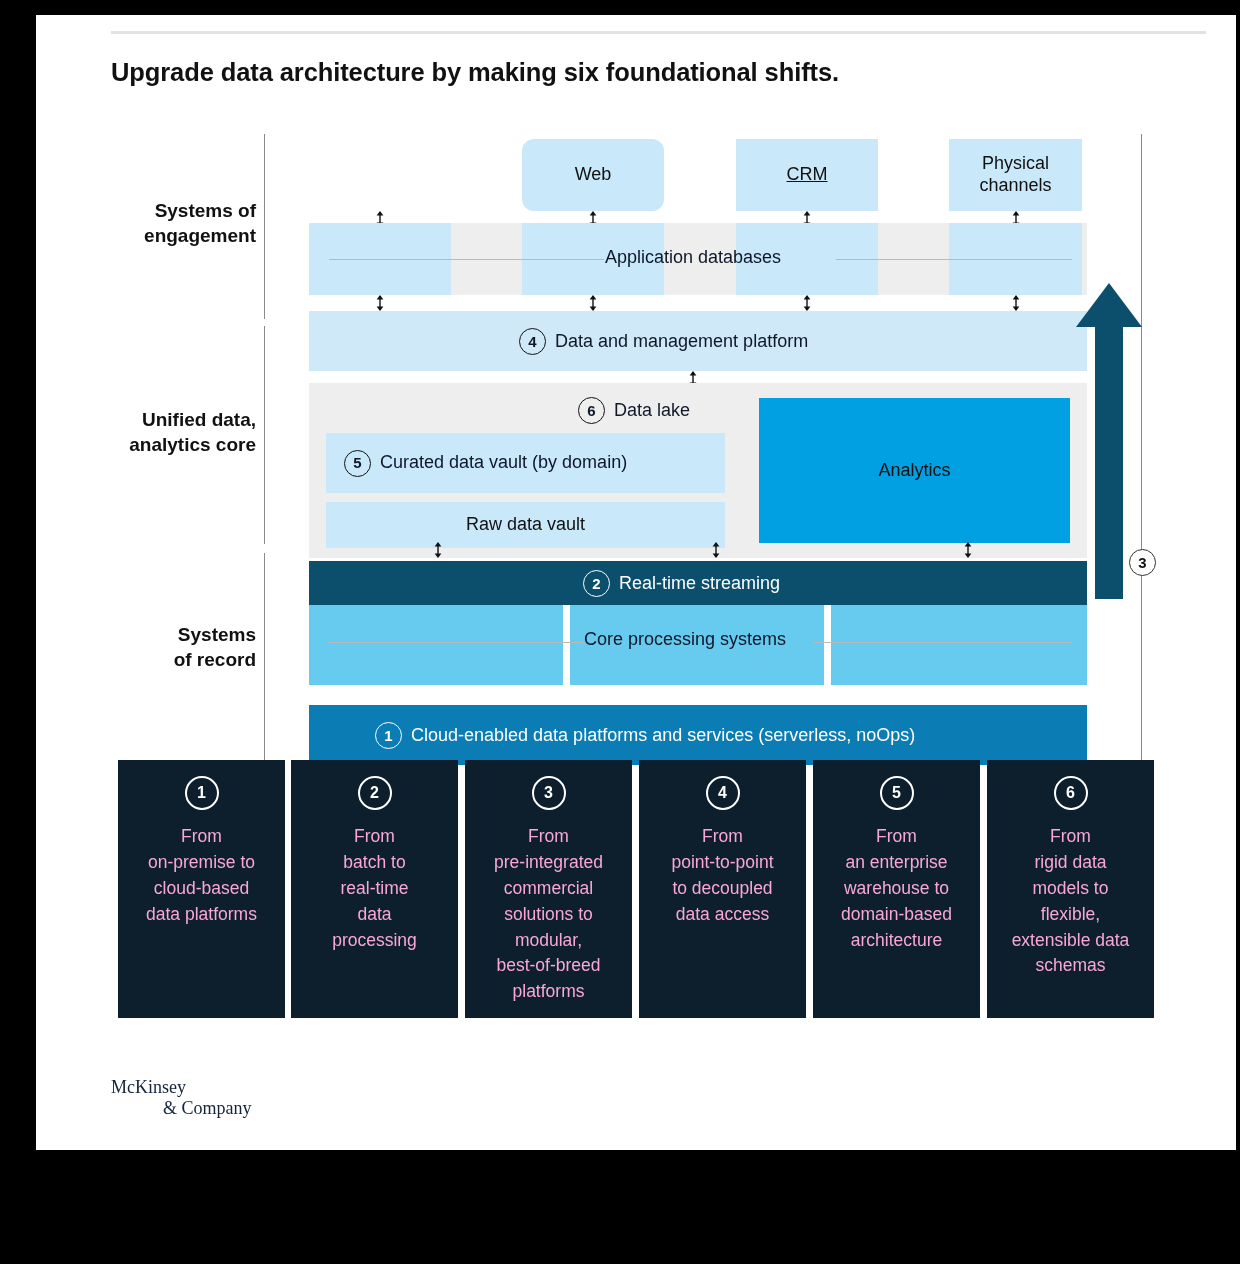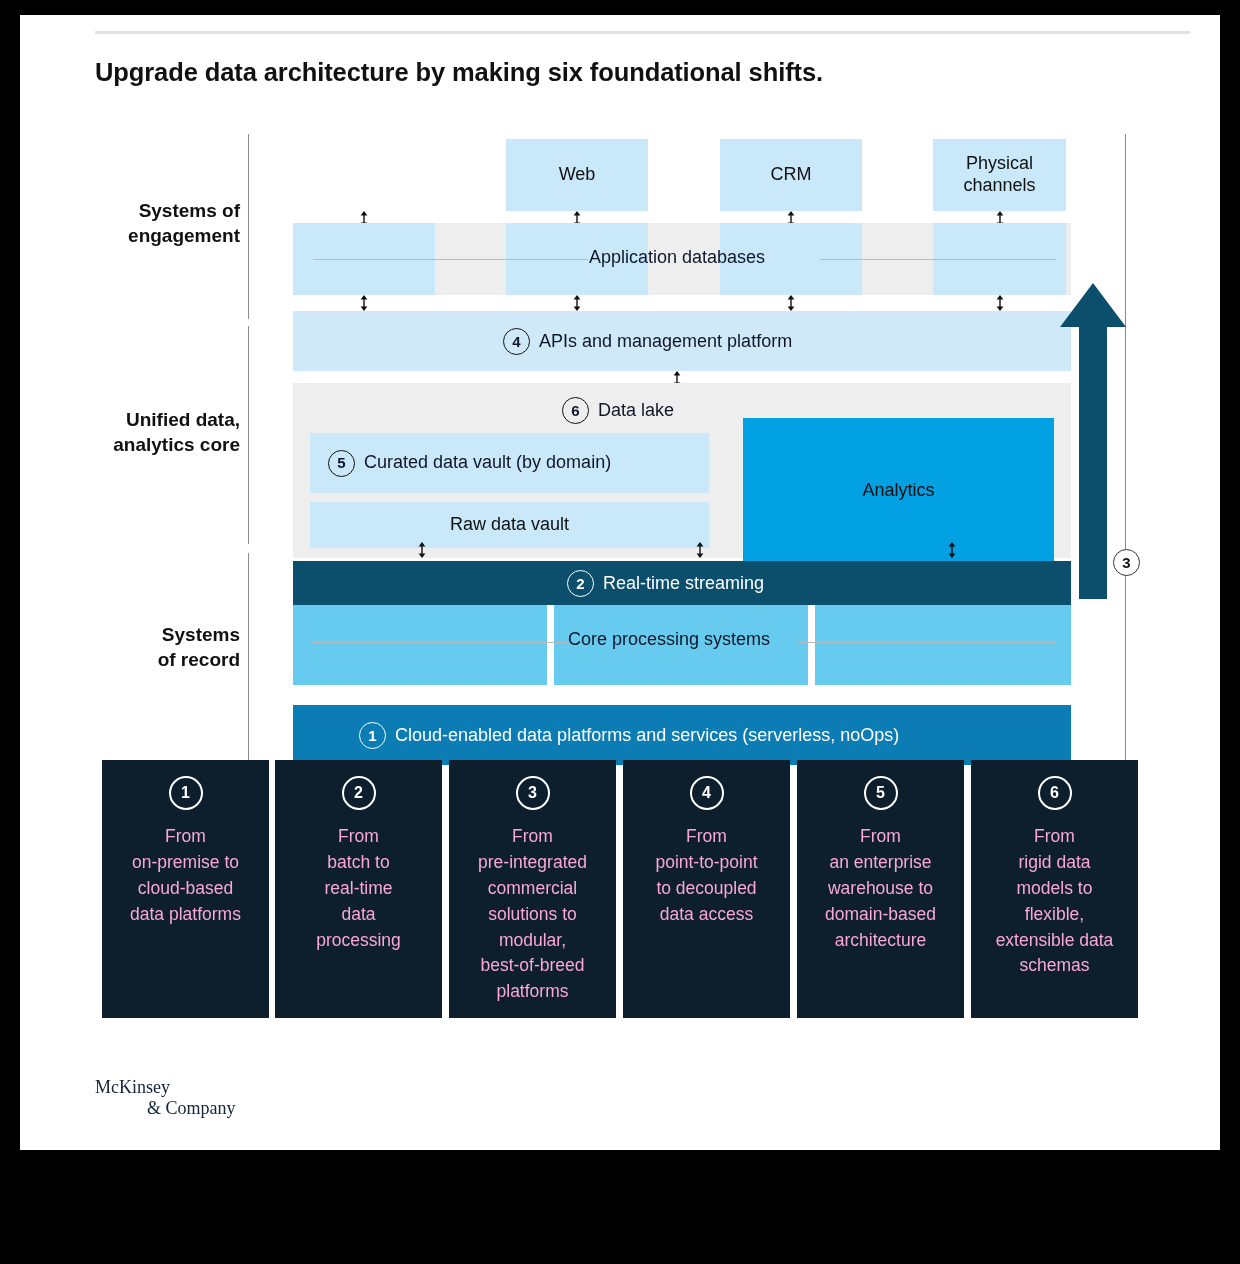--- a/index.html
+++ b/index.html
@@ -3,21 +3,21 @@
 <meta charset="utf-8">
 <style>
   html,body{margin:0;padding:0;}
   body{
     width:1240px;height:1264px;
     background:#000000;
     font-family:"Liberation Sans",sans-serif;
     overflow:hidden;
   }
   #page{
-    position:absolute;left:20px;top:15px;
+    position:absolute;left:36px;top:15px;
     width:1200px;height:1135px;
     background:#ffffff;
   }
   #toprule{
     position:absolute;left:75px;top:16px;width:1095px;height:3px;
     background:#e2e2e2;
   }
   #title{
     position:absolute;left:75px;top:43px;
     font-size:25.5px;font-weight:bold;color:#111111;
@@ -49,21 +49,21 @@
   }
 
   
   .box{position:absolute;box-sizing:border-box;
        display:flex;align-items:center;justify-content:center;
        font-size:18px;color:#111111;text-align:center;line-height:1.22;}
   .lightblue{background:#c9e8fa;}
   .lightblue2{background:#cfe9f9;}
   .greyband{background:#eeeeee;}
   .midblue{background:#66cbee;}
-  .brightblue{background:#00a0e3;margin-top:20px;}
+  .brightblue{background:#00a0e3;}
   .darkteal{background:#0b4f6c;color:#ffffff;}
   .medblue{background:#0c7cb5;color:#ffffff;}
 
   .hline{position:absolute;height:1px;background:#b9b9b9;}
 
   .band-label{
     position:absolute;display:flex;align-items:center;
     font-size:18px;color:#0f172a;white-space:nowrap;
   }
   .band-label.white{color:#ffffff;}
@@ -124,22 +124,22 @@
     <div class="row-label" style="left:20px;top:607px;white-space:pre-line;">Systems
 of record</div>
 
     <div class="bracket" style="left:228px;top:119px;height:185px;"></div>
     <div class="bracket" style="left:228px;top:311px;height:218px;"></div>
     <div class="bracket" style="left:228px;top:538px;height:212px;"></div>
 
     <div id="rightline" style="left:1105px;top:119px;height:631px;"></div>
     <div class="marker-circle" style="left:1093px;top:534px;width:25px;height:25px;">3</div>
 
-    <div class="box lightblue" style="left:486px;top:124px;width:142px;height:72px;white-space:pre-line;">Web</div>
-    <div class="box lightblue" style="left:700px;top:124px;width:142px;height:72px;white-space:pre-line;">CRM</div>
+    <div class="box lightblue" style="left:486px;top:124px;width:142px;height:72px;white-space:pre-line;border-radius:12px;">Web</div>
+    <div class="box lightblue" style="left:700px;top:124px;width:142px;height:72px;white-space:pre-line;text-decoration:underline;">CRM</div>
     <div class="box lightblue" style="left:913px;top:124px;width:133px;height:72px;white-space:pre-line;">Physical
 channels</div>
 
     <div class="darrow" style="left:338px;top:196px;height:16px;">
       <svg width="12" height="16" viewBox="0 0 12 16">
           <path d="M6 1 L6 15" stroke="#111" stroke-width="1.4"></path>
           <path d="M6 0 L2.6 4.6 L9.4 4.6 Z" fill="#111"></path>
           <path d="M6 16 L2.6 11.4 L9.4 11.4 Z" fill="#111"></path>
         </svg>
     </div>
@@ -199,21 +199,21 @@
       <svg width="12" height="16" viewBox="0 0 12 16">
           <path d="M6 1 L6 15" stroke="#111" stroke-width="1.4"></path>
           <path d="M6 0 L2.6 4.6 L9.4 4.6 Z" fill="#111"></path>
           <path d="M6 16 L2.6 11.4 L9.4 11.4 Z" fill="#111"></path>
         </svg>
     </div>
 
     <div class="box lightblue2" style="left:273px;top:296px;width:778px;height:60px;"></div>
     <div class="band-label" style="left:483px;top:313px;">
       <span class="num">4</span>
-      <span>APIs and management platform</span>
+      <span>Data and management platform</span>
     </div>
 
     <div class="darrow" style="left:651px;top:356px;height:16px;">
       <svg width="12" height="16" viewBox="0 0 12 16">
           <path d="M6 1 L6 15" stroke="#111" stroke-width="1.4"></path>
           <path d="M6 0 L2.6 4.6 L9.4 4.6 Z" fill="#111"></path>
           <path d="M6 16 L2.6 11.4 L9.4 11.4 Z" fill="#111"></path>
         </svg>
     </div>
 

